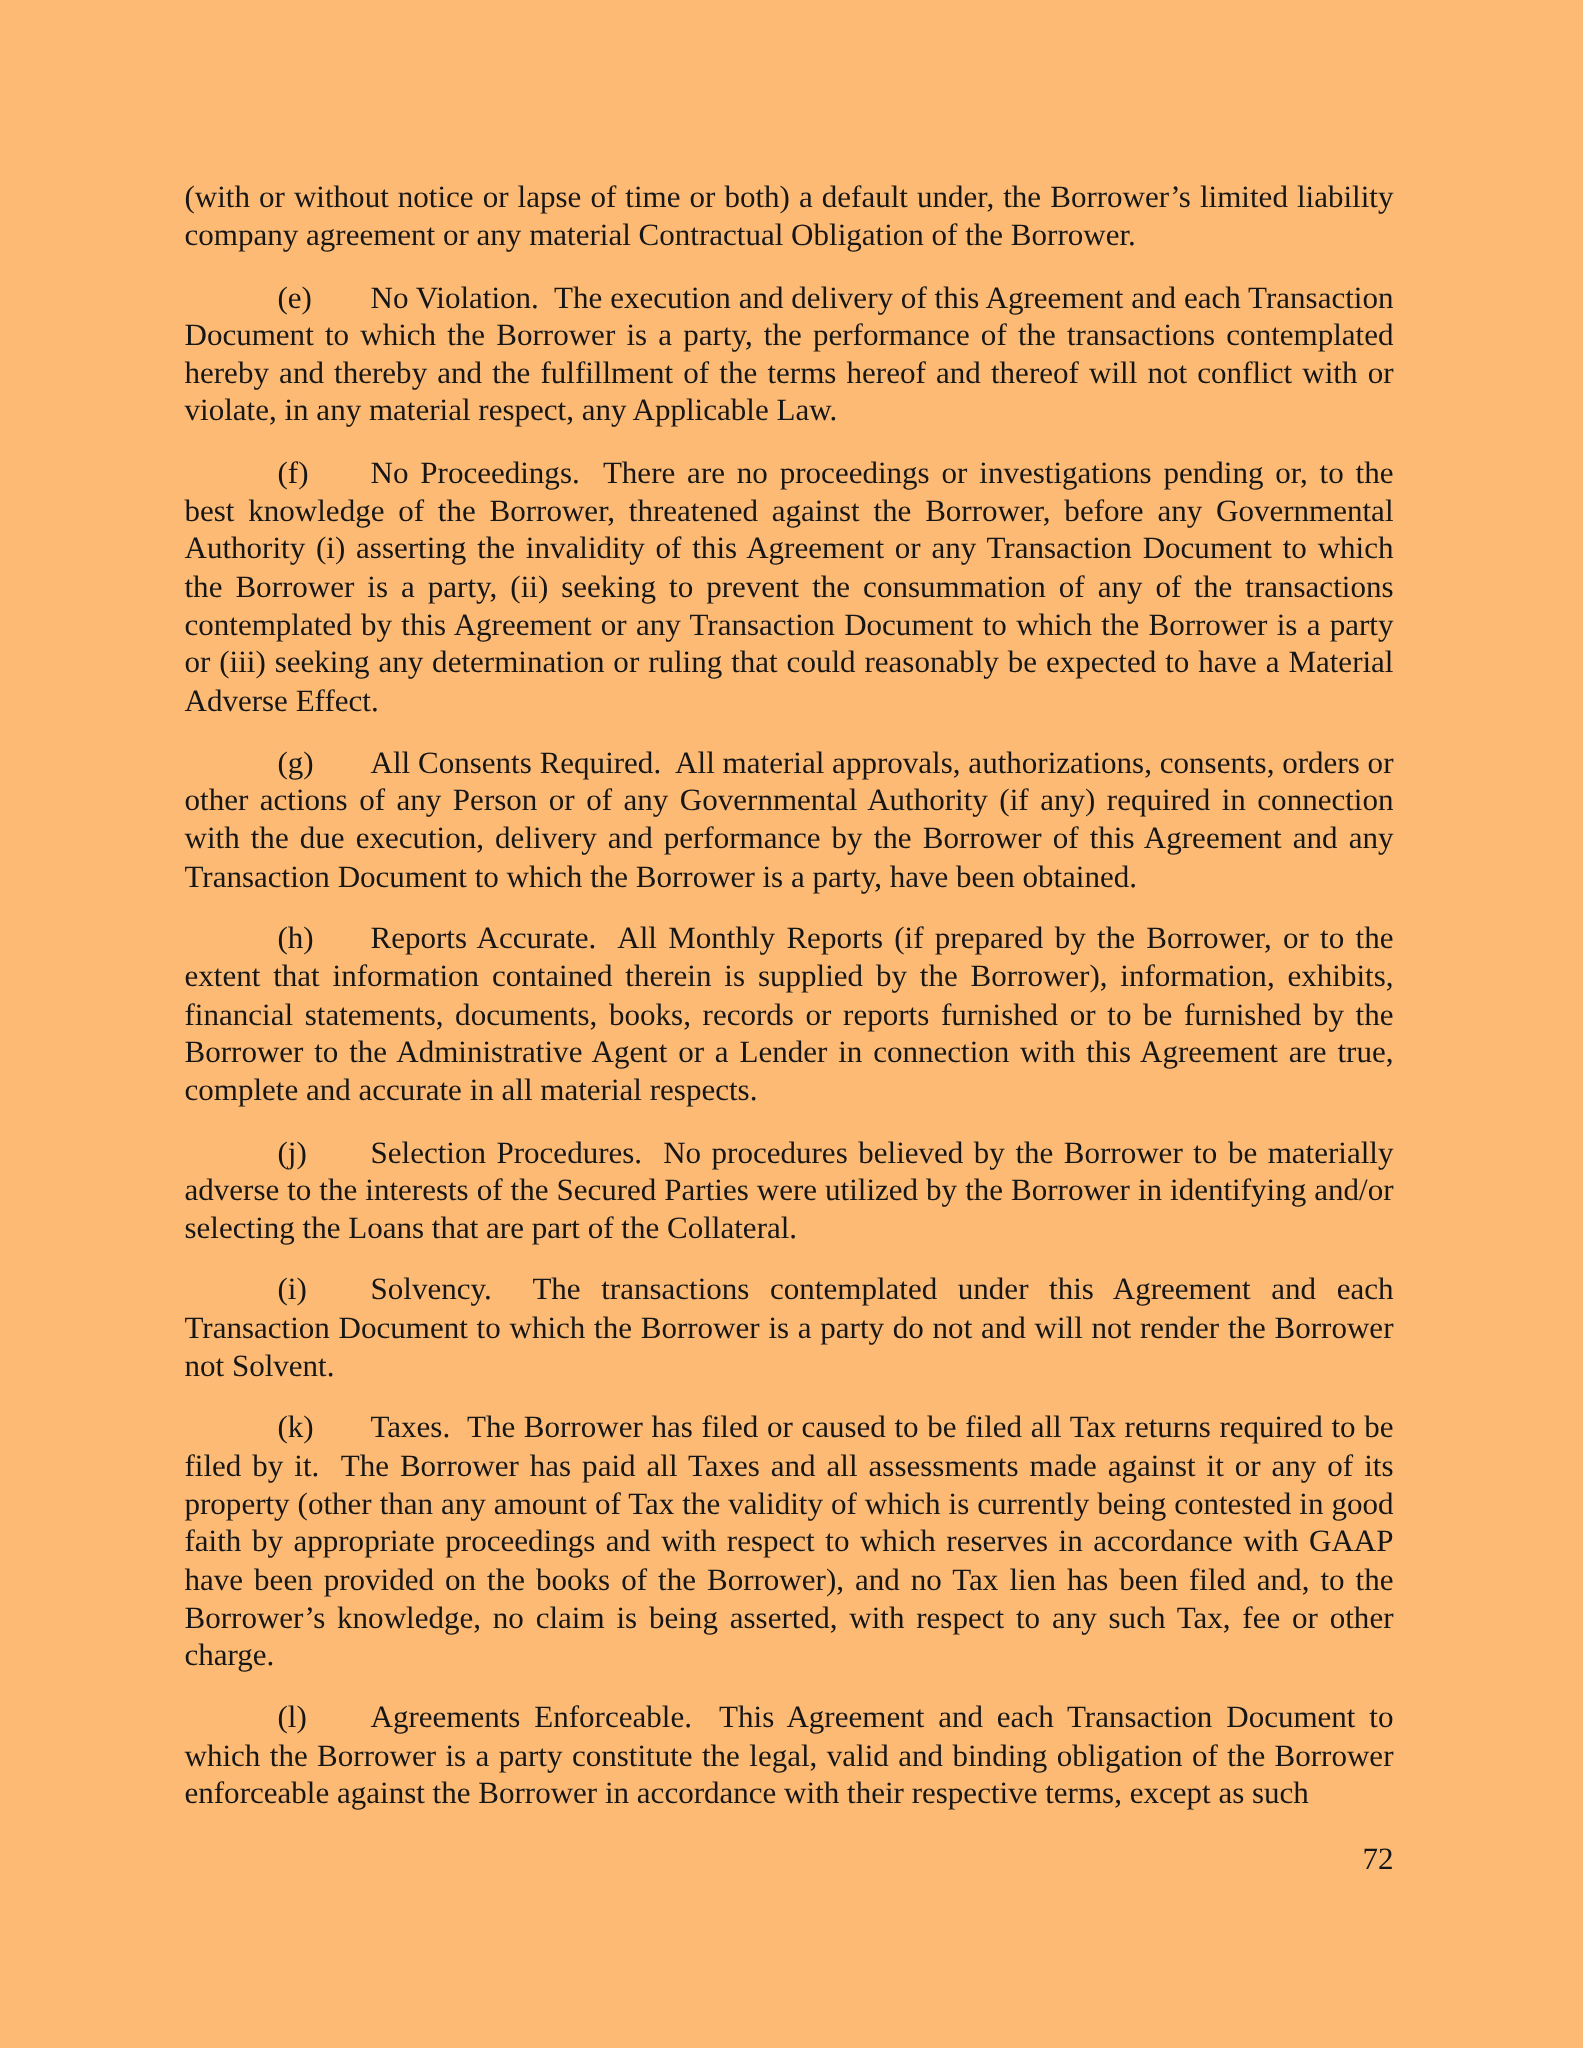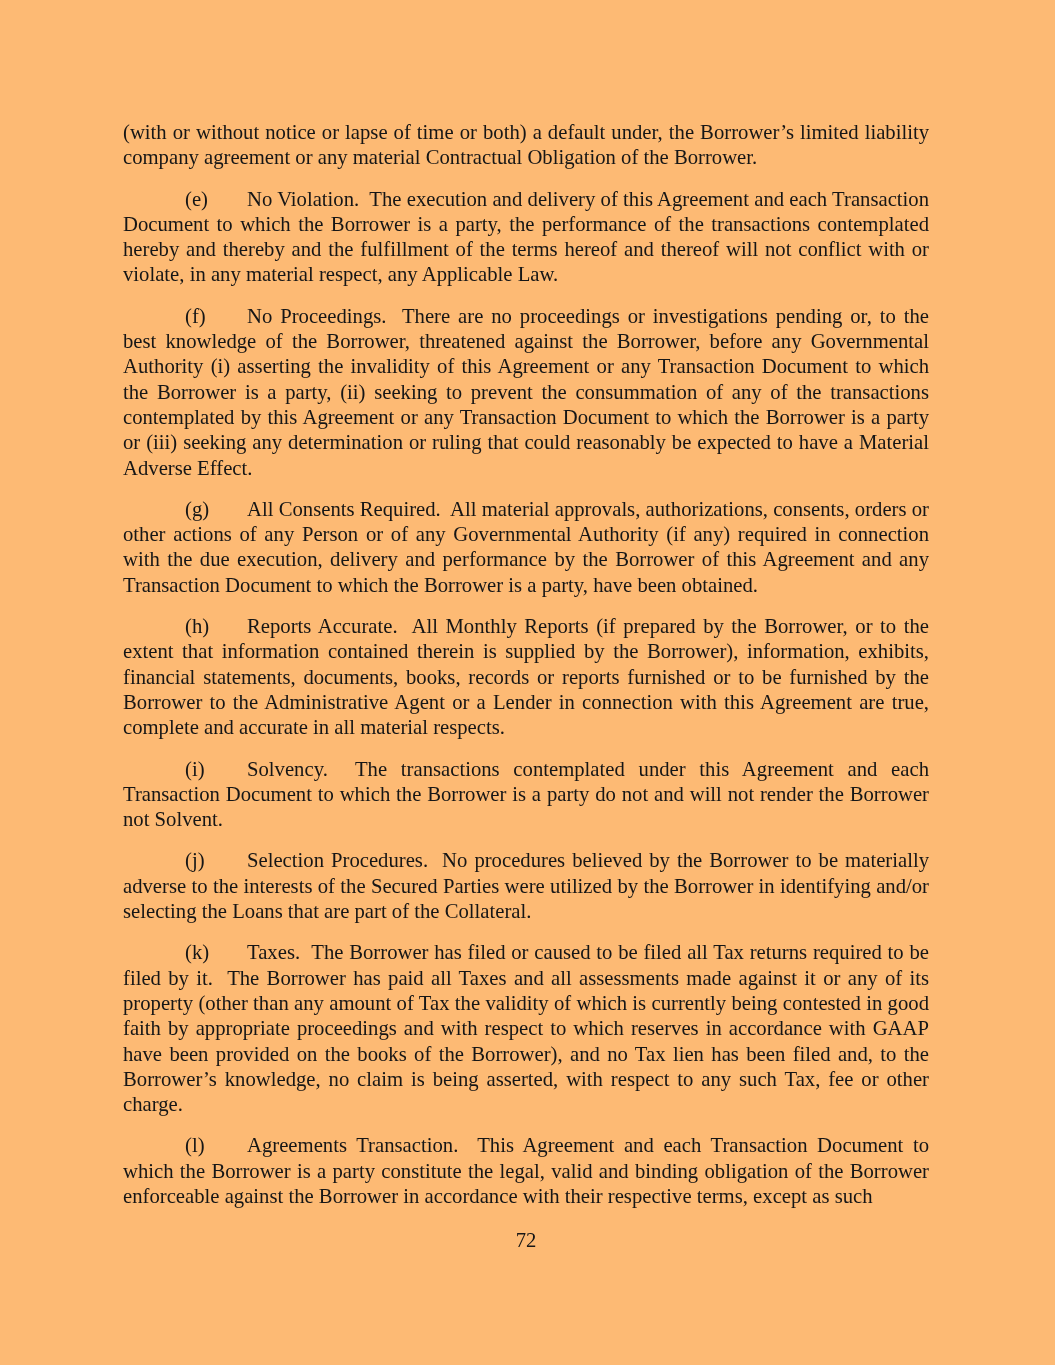--- a/index.html
+++ b/index.html
@@ -35,45 +35,45 @@
     width: 124px;
     text-indent: 62px;
   }
   .phead {
   }
   .pageno {
     position: absolute;
     left: 123px;
     top: 1228px;
     width: 806px;
-    text-align: center;
+    text-align: right;
     font-size: 20.7px;
     line-height: 25.3px;
   }
 </style>
 </head>
 <body>
 
 <div class="page">
   <div class="content">
 
     <p class="para"><span>(with or without notice or lapse of time or both) a default under, the Borrower’s limited liability company agreement or any material Contractual Obligation of the Borrower.</span></p>
 
     <p class="para"><span class="plabel">(e)</span><span class="phead">No Violation</span><span class="pbody">.&nbsp; The execution and delivery of this Agreement and each Transaction Document to which the Borrower is a party, the performance of the transactions contemplated hereby and thereby and the fulfillment of the terms hereof and thereof will not conflict with or violate, in any material respect, any Applicable Law.</span></p>
 
     <p class="para"><span class="plabel">(f)</span><span class="phead">No Proceedings</span><span class="pbody">.&nbsp; There are no proceedings or investigations pending or, to the best knowledge of the Borrower, threatened against the Borrower, before any Governmental Authority (i) asserting the invalidity of this Agreement or any Transaction Document to which the Borrower is a party, (ii) seeking to prevent the consummation of any of the transactions contemplated by this Agreement or any Transaction Document to which the Borrower is a party or (iii) seeking any determination or ruling that could reasonably be expected to have a Material Adverse Effect.</span></p>
 
     <p class="para"><span class="plabel">(g)</span><span class="phead">All Consents Required</span><span class="pbody">.&nbsp; All material approvals, authorizations, consents, orders or other actions of any Person or of any Governmental Authority (if any) required in connection with the due execution, delivery and performance by the Borrower of this Agreement and any Transaction Document to which the Borrower is a party, have been obtained.</span></p>
 
     <p class="para"><span class="plabel">(h)</span><span class="phead">Reports Accurate</span><span class="pbody">.&nbsp; All Monthly Reports (if prepared by the Borrower, or to the extent that information contained therein is supplied by the Borrower), information, exhibits, financial statements, documents, books, records or reports furnished or to be furnished by the Borrower to the Administrative Agent or a Lender in connection with this Agreement are true, complete and accurate in all material respects.</span></p>
 
+    <p class="para"><span class="plabel">(j)</span><span class="phead">Selection Procedures</span><span class="pbody">.&nbsp; No procedures believed by the Borrower to be materially adverse to the interests of the Secured Parties were utilized by the Borrower in identifying and/or selecting the Loans that are part of the Collateral.</span></p>
+
     <p class="para"><span class="plabel">(i)</span><span class="phead">Solvency</span><span class="pbody">.&nbsp; The transactions contemplated under this Agreement and each Transaction Document to which the Borrower is a party do not and will not render the Borrower not Solvent.</span></p>
-
-    <p class="para"><span class="plabel">(j)</span><span class="phead">Selection Procedures</span><span class="pbody">.&nbsp; No procedures believed by the Borrower to be materially adverse to the interests of the Secured Parties were utilized by the Borrower in identifying and/or selecting the Loans that are part of the Collateral.</span></p>
 
     <p class="para"><span class="plabel">(k)</span><span class="phead">Taxes</span><span class="pbody">.&nbsp; The Borrower has filed or caused to be filed all Tax returns required to be filed by it.&nbsp; The Borrower has paid all Taxes and all assessments made against it or any of its property (other than any amount of Tax the validity of which is currently being contested in good faith by appropriate proceedings and with respect to which reserves in accordance with GAAP have been provided on the books of the Borrower), and no Tax lien has been filed and, to the Borrower’s knowledge, no claim is being asserted, with respect to any such Tax, fee or other charge.</span></p>
 
-    <p class="para"><span class="plabel">(l)</span><span class="phead">Agreements Transaction</span><span class="pbody">.&nbsp; This Agreement and each Transaction Document to which the Borrower is a party constitute the legal, valid and binding obligation of the Borrower enforceable against the Borrower in accordance with their respective terms, except as such</span></p>
+    <p class="para"><span class="plabel">(l)</span><span class="phead">Agreements Enforceable</span><span class="pbody">.&nbsp; This Agreement and each Transaction Document to which the Borrower is a party constitute the legal, valid and binding obligation of the Borrower enforceable against the Borrower in accordance with their respective terms, except as such</span></p>
 
   </div>
 
   <div class="pageno">72</div>
 </div>
 
 </body></html>

